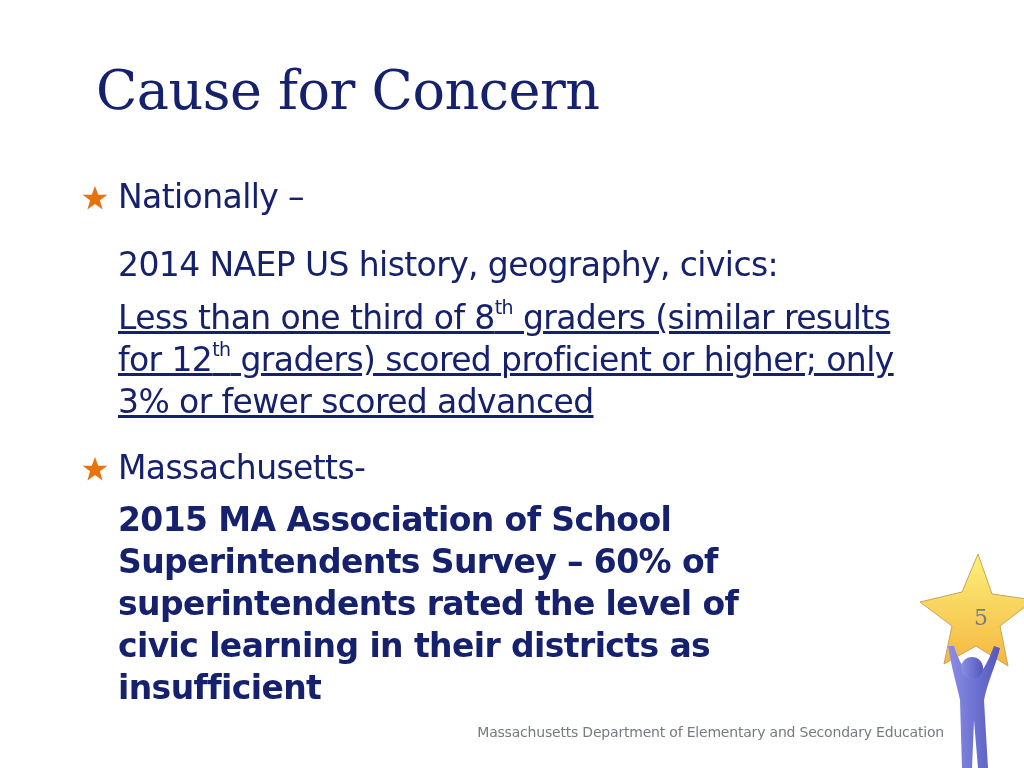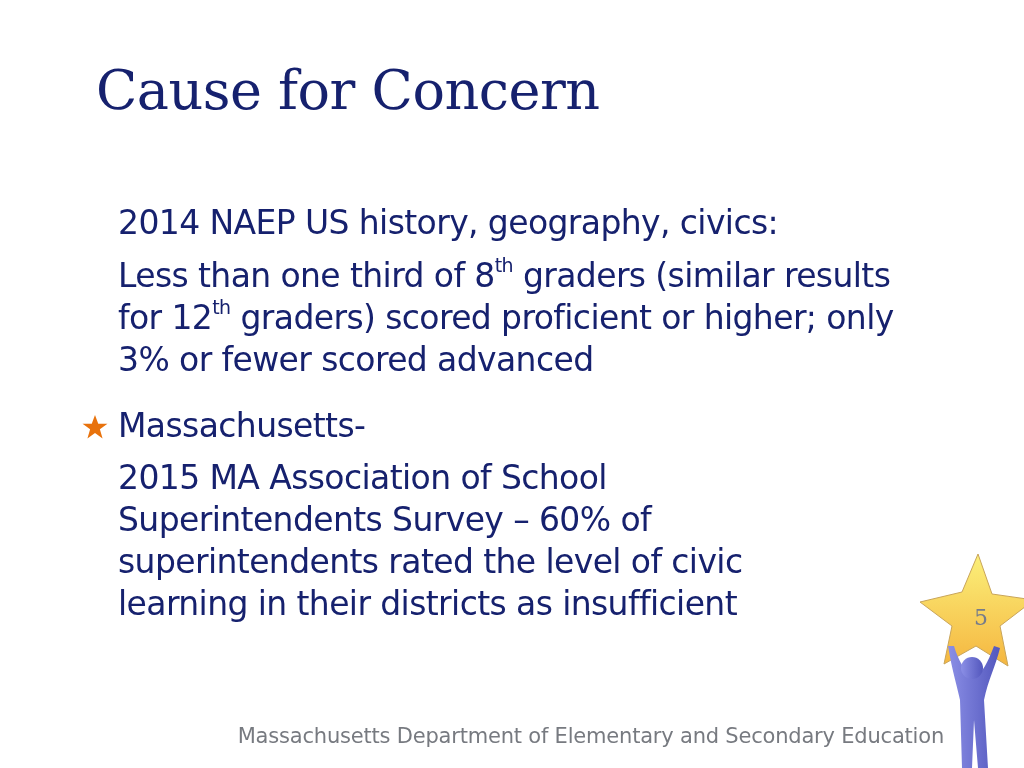--- a/index.html
+++ b/index.html
@@ -4,42 +4,48 @@
 <style>
   html, body { margin:0; padding:0; }
   body { width:1024px; height:768px; background:#ffffff; position:relative; overflow:hidden; }
   .title { position:absolute; left:96px; top:64px; font-family:"DejaVu Serif","Liberation Serif",serif; font-size:54px; color:#16216e; line-height:1; letter-spacing:-0.5px; }
   .content { position:absolute; left:80px; top:176px; width:830px; font-family:"DejaVu Sans","Liberation Sans",sans-serif; color:#16216e; font-size:33px; letter-spacing:-0.6px; }
   .bullet { position:relative; padding-left:38px; line-height:42px; }
   .bullet .star { position:absolute; left:2px; top:9px; width:26px; height:26px; }
   .sub { padding-left:38px; line-height:42px; }
   .gap { margin-top:11px; }
   sup { font-size:19px; line-height:0; position:relative; top:-3px; }
-  .footer { position:absolute; right:80px; top:724px; font-family:"DejaVu Sans","Liberation Sans",sans-serif; font-size:21px; color:#777a80; letter-spacing:-0.2px; }
+  .footer { position:absolute; right:80px; top:724px; font-family:"DejaVu Sans","Liberation Sans",sans-serif; font-size:14px; color:#777a80; letter-spacing:-0.2px; }
   .mascot { position:absolute; left:918px; top:550px; width:110px; height:218px; }
   .pagenum { position:absolute; left:968px; top:605px; width:26px; text-align:center; font-family:"DejaVu Serif","Liberation Serif",serif; font-size:22px; color:#767c8a; }
 </style>
 </head>
 <body>
 
 <div class="title">Cause for Concern</div>
 
 <div class="content">
+  <div class="bullet">
+    <svg class="star" viewBox="0 0 24 24">
+      <polygon points="12,1 15,9 23.5,9 16.5,14 19,22.5 12,17.5 5,22.5 7.5,14 0.5,9 9,9" fill="#e8720c"></polygon>
+    </svg>
+    <span>Nationally –</span>
+  </div>
   <div class="sub" style="margin-top:26px;">2014 NAEP US history, geography, civics:</div>
-  <div class="sub gap" style="width:780px;">
+  <div class="sub gap" style="width:780px;text-decoration:underline;">
     <span>Less than one third of 8</span><sup>th</sup><span> graders (similar results for 12</span><sup>th</sup><span> graders) scored proficient or higher; only 3% or fewer scored advanced</span>
   </div>
 
   <div class="bullet" style="margin-top:24px;">
     <svg class="star" viewBox="0 0 24 24">
       <polygon points="12,1 15,9 23.5,9 16.5,14 19,22.5 12,17.5 5,22.5 7.5,14 0.5,9 9,9" fill="#e8720c"></polygon>
     </svg>
     <span>Massachusetts-</span>
   </div>
-  <div class="sub" style="margin-top:10px; width:700px;">2015 MA Association of School Superintendents Survey – 60% of superintendents rated the level of civic learning in their districts as insufficient</div>
+  <div class="sub" style="margin-top:10px; width:700px;font-weight:bold;">2015 MA Association of School Superintendents Survey – 60% of superintendents rated the level of civic learning in their districts as insufficient</div>
 </div>
 
 <div class="footer">Massachusetts Department of Elementary and Secondary Education</div>
 
 <svg class="mascot" viewBox="0 0 110 218">
   <defs>
     <linearGradient id="sg" x1="0" y1="0" x2="0" y2="1">
       <stop offset="0" stop-color="#fbf07a"></stop>
       <stop offset="1" stop-color="#f5b640"></stop>
     </linearGradient>

